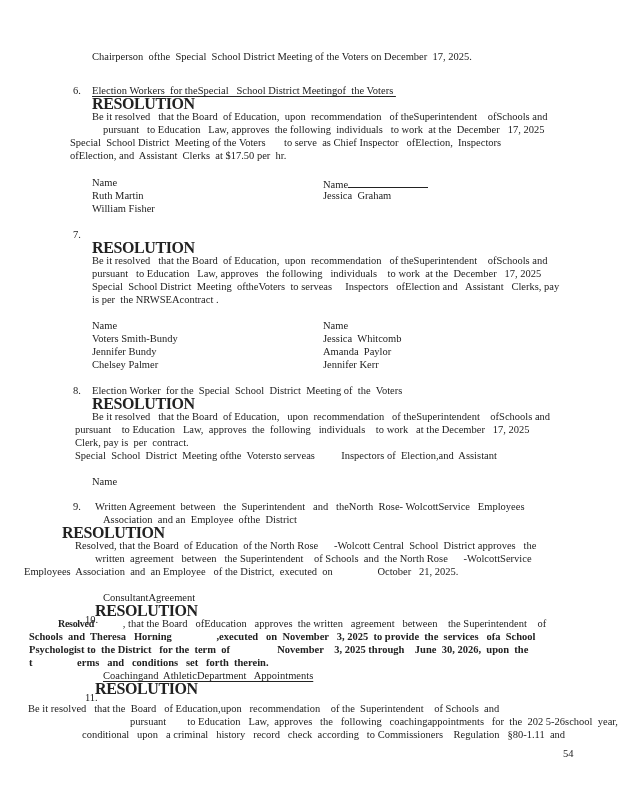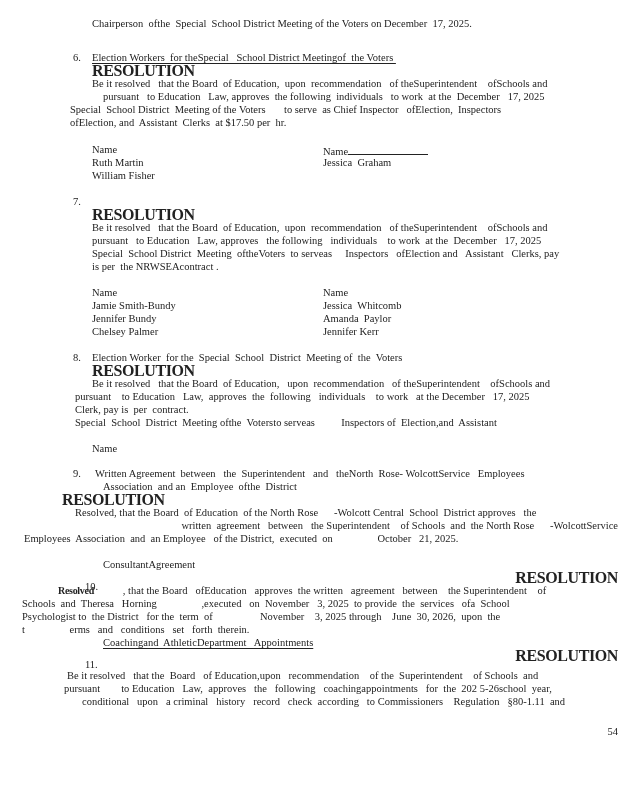--- a/index.html
+++ b/index.html
@@ -2,41 +2,41 @@
 <html><head>
 <meta charset="utf-8">
 <style>
   html,body{margin:0;padding:0;}
   body{
     width:618px;height:800px;background:#ffffff;
     font-family:"Liberation Serif", serif;
     font-size:10.5px;line-height:13px;color:#222;
     overflow:hidden;
   }
-  .page{width:618px;height:800px;padding-top:17px;box-sizing:border-box;position:relative;}
+  .page{width:618px;height:800px;padding-top:50px;box-sizing:border-box;position:relative;}
   .line{white-space:pre;height:13px;}
   .h-row{display:flex;white-space:pre;height:13px;}
   .num{display:inline-block;flex:0 0 auto;}
   .num-w19{width:19px;}
   .num-w22{width:22px;}
   .num-w18{width:18px;margin-top:22px;}
   .underline{text-decoration:underline;text-underline-offset:1.5px;}
   .res{font-weight:bold;font-size:16px;letter-spacing:-0.4px;}
   .bold-lead{font-weight:bold;font-size:10px;letter-spacing:-0.3px;}
   .name-row{display:flex;white-space:pre;height:13px;}
   .ncell-left{display:inline-block;margin-left:92px;width:231px;flex:0 0 auto;}
   .uline-ext{display:inline-block;width:80px;border-bottom:1px solid #222;height:11px;}
   .pagenum{margin-left:563px;}
-  .ml24{margin-left:24px;} .ml29{margin-left:22px;} .ml58{margin-left:58px;}
-  .ml62{margin-left:62px;} .ml63{margin-left:67px;} .ml67{margin-left:64px;}
+  .ml24{margin-left:24px;} .ml29{margin-left:29px;font-weight:bold;} .ml58{margin-left:58px;}
+  .ml62{margin-left:62px;} .ml63{margin-left:28px;} .ml67{margin-left:89px;text-align:right;}
   .ml70{margin-left:70px;} .ml73{margin-left:73px;} .ml75{margin-left:75px;}
   .ml82{margin-left:82px;} .ml85{margin-left:85px;} .ml92{margin-left:92px;}
-  .ml95{margin-left:95px;text-align:right;} .ml103{margin-left:103px;}
+  .ml95{margin-left:95px;} .ml103{margin-left:103px;}
   .mt21{margin-top:21px;} .mt14{margin-top:14px;} .mt13{margin-top:13px;}
-  .mt12{margin-top:12px;} .mt7{margin-top:7px;} .mt3{margin-top:17px;text-align:right;}
+  .mt12{margin-top:12px;} .mt7{margin-top:7px;} .mt3{margin-top:6px;}
 </style>
 </head>
 <body>
 
 <div class="page">
 
   <div class="line ml92">Chairperson  ofthe  Special  School District Meeting of the Voters on December  17, 2025.</div>
 
   <div class="h-row ml73 mt21">
     <span class="num num-w19">6.</span>
@@ -68,21 +68,21 @@
   <div class="line ml92">Be it resolved   that the Board  of Education,  upon  recommendation   of theSuperintendent    ofSchools and</div>
   <div class="line ml92">pursuant   to Education   Law, approves   the following   individuals    to work  at the  December   17, 2025</div>
   <div class="line ml92">Special  School District  Meeting  oftheVoters  to serveas     Inspectors   ofElection and   Assistant   Clerks, pay</div>
   <div class="line ml92">is per  the NRWSEAcontract .</div>
 
   <div class="name-row mt13">
     <span class="ncell-left">Name</span>
     <span>Name</span>
   </div>
   <div class="name-row">
-    <span class="ncell-left">Jamie Smith-Bundy</span>
+    <span class="ncell-left">Voters Smith-Bundy</span>
     <span>Jessica  Whitcomb</span>
   </div>
   <div class="name-row">
     <span class="ncell-left">Jennifer Bundy</span>
     <span>Amanda  Paylor</span>
   </div>
   <div class="name-row">
     <span class="ncell-left">Chelsey Palmer</span>
     <span>Jennifer Kerr</span>
   </div>

